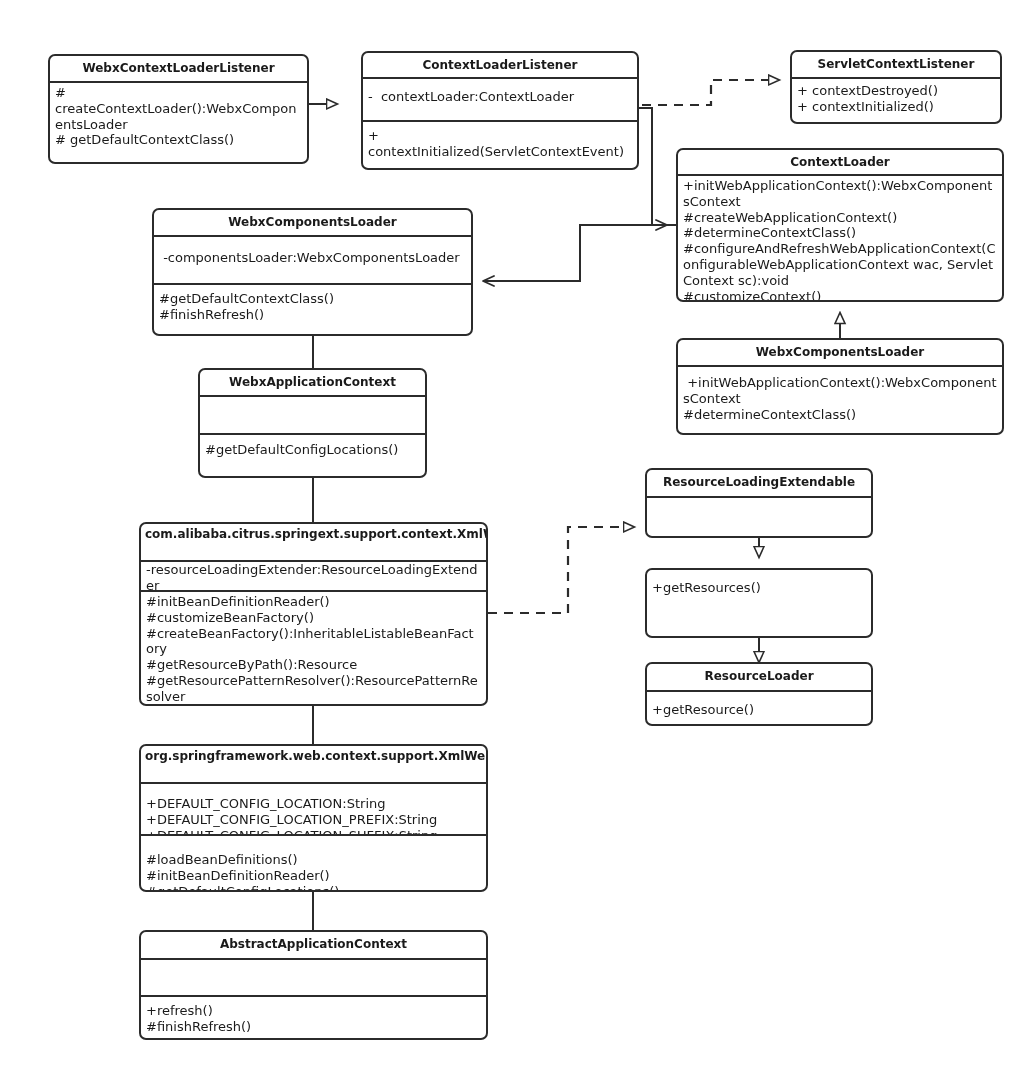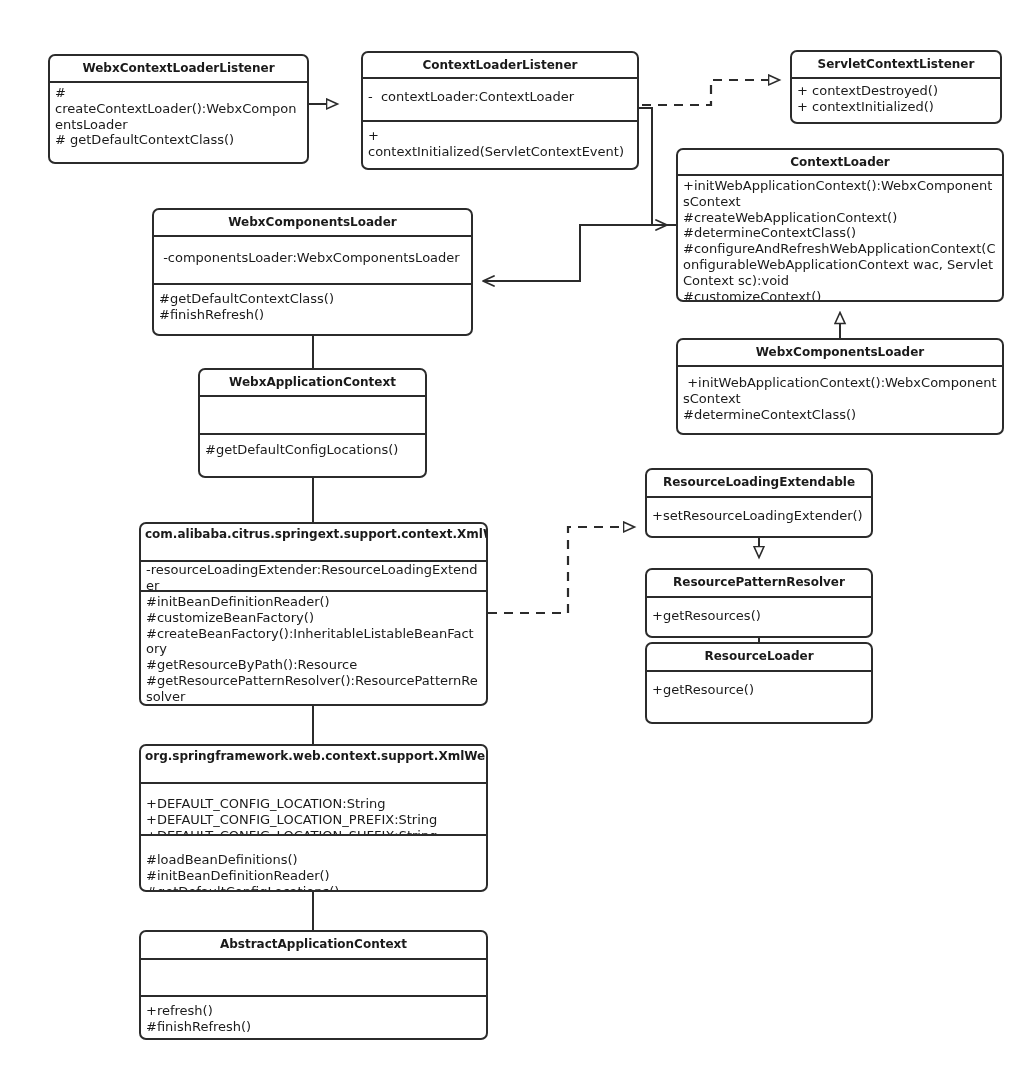--- a/index.html
+++ b/index.html
@@ -147,26 +147,24 @@
 
   <div class="uml" style="left:139px;top:930px;width:349px;height:110px;">
     <div class="hdr" style="height:28px;">AbstractApplicationContext</div>
     <div class="sec attrs empty" style="height:37px;"></div>
     <div class="sec methods" style="padding-top:6px;">+refresh()
 #finishRefresh()</div>
   </div>
 
   <div class="uml" style="left:645px;top:468px;width:228px;height:70px;">
     <div class="hdr" style="height:28px;">ResourceLoadingExtendable</div>
-    <div class="sec methods" style="padding-top:10px;">+setResourceLoadingExtender()</div>
   </div>
 
   <div class="uml" style="left:645px;top:568px;width:228px;height:70px;">
-    <div class="hdr" style="height:28px;">ResourcePatternResolver</div>
     <div class="sec methods" style="padding-top:10px;">+getResources()</div>
   </div>
 
-  <div class="uml" style="left:645px;top:642px;width:228px;height:82px;">
+  <div class="uml" style="left:645px;top:662px;width:228px;height:64px;">
     <div class="hdr" style="height:28px;">ResourceLoader</div>
     <div class="sec methods" style="padding-top:10px;">+getResource()</div>
   </div>
 
 </div>
 
 </body></html>

